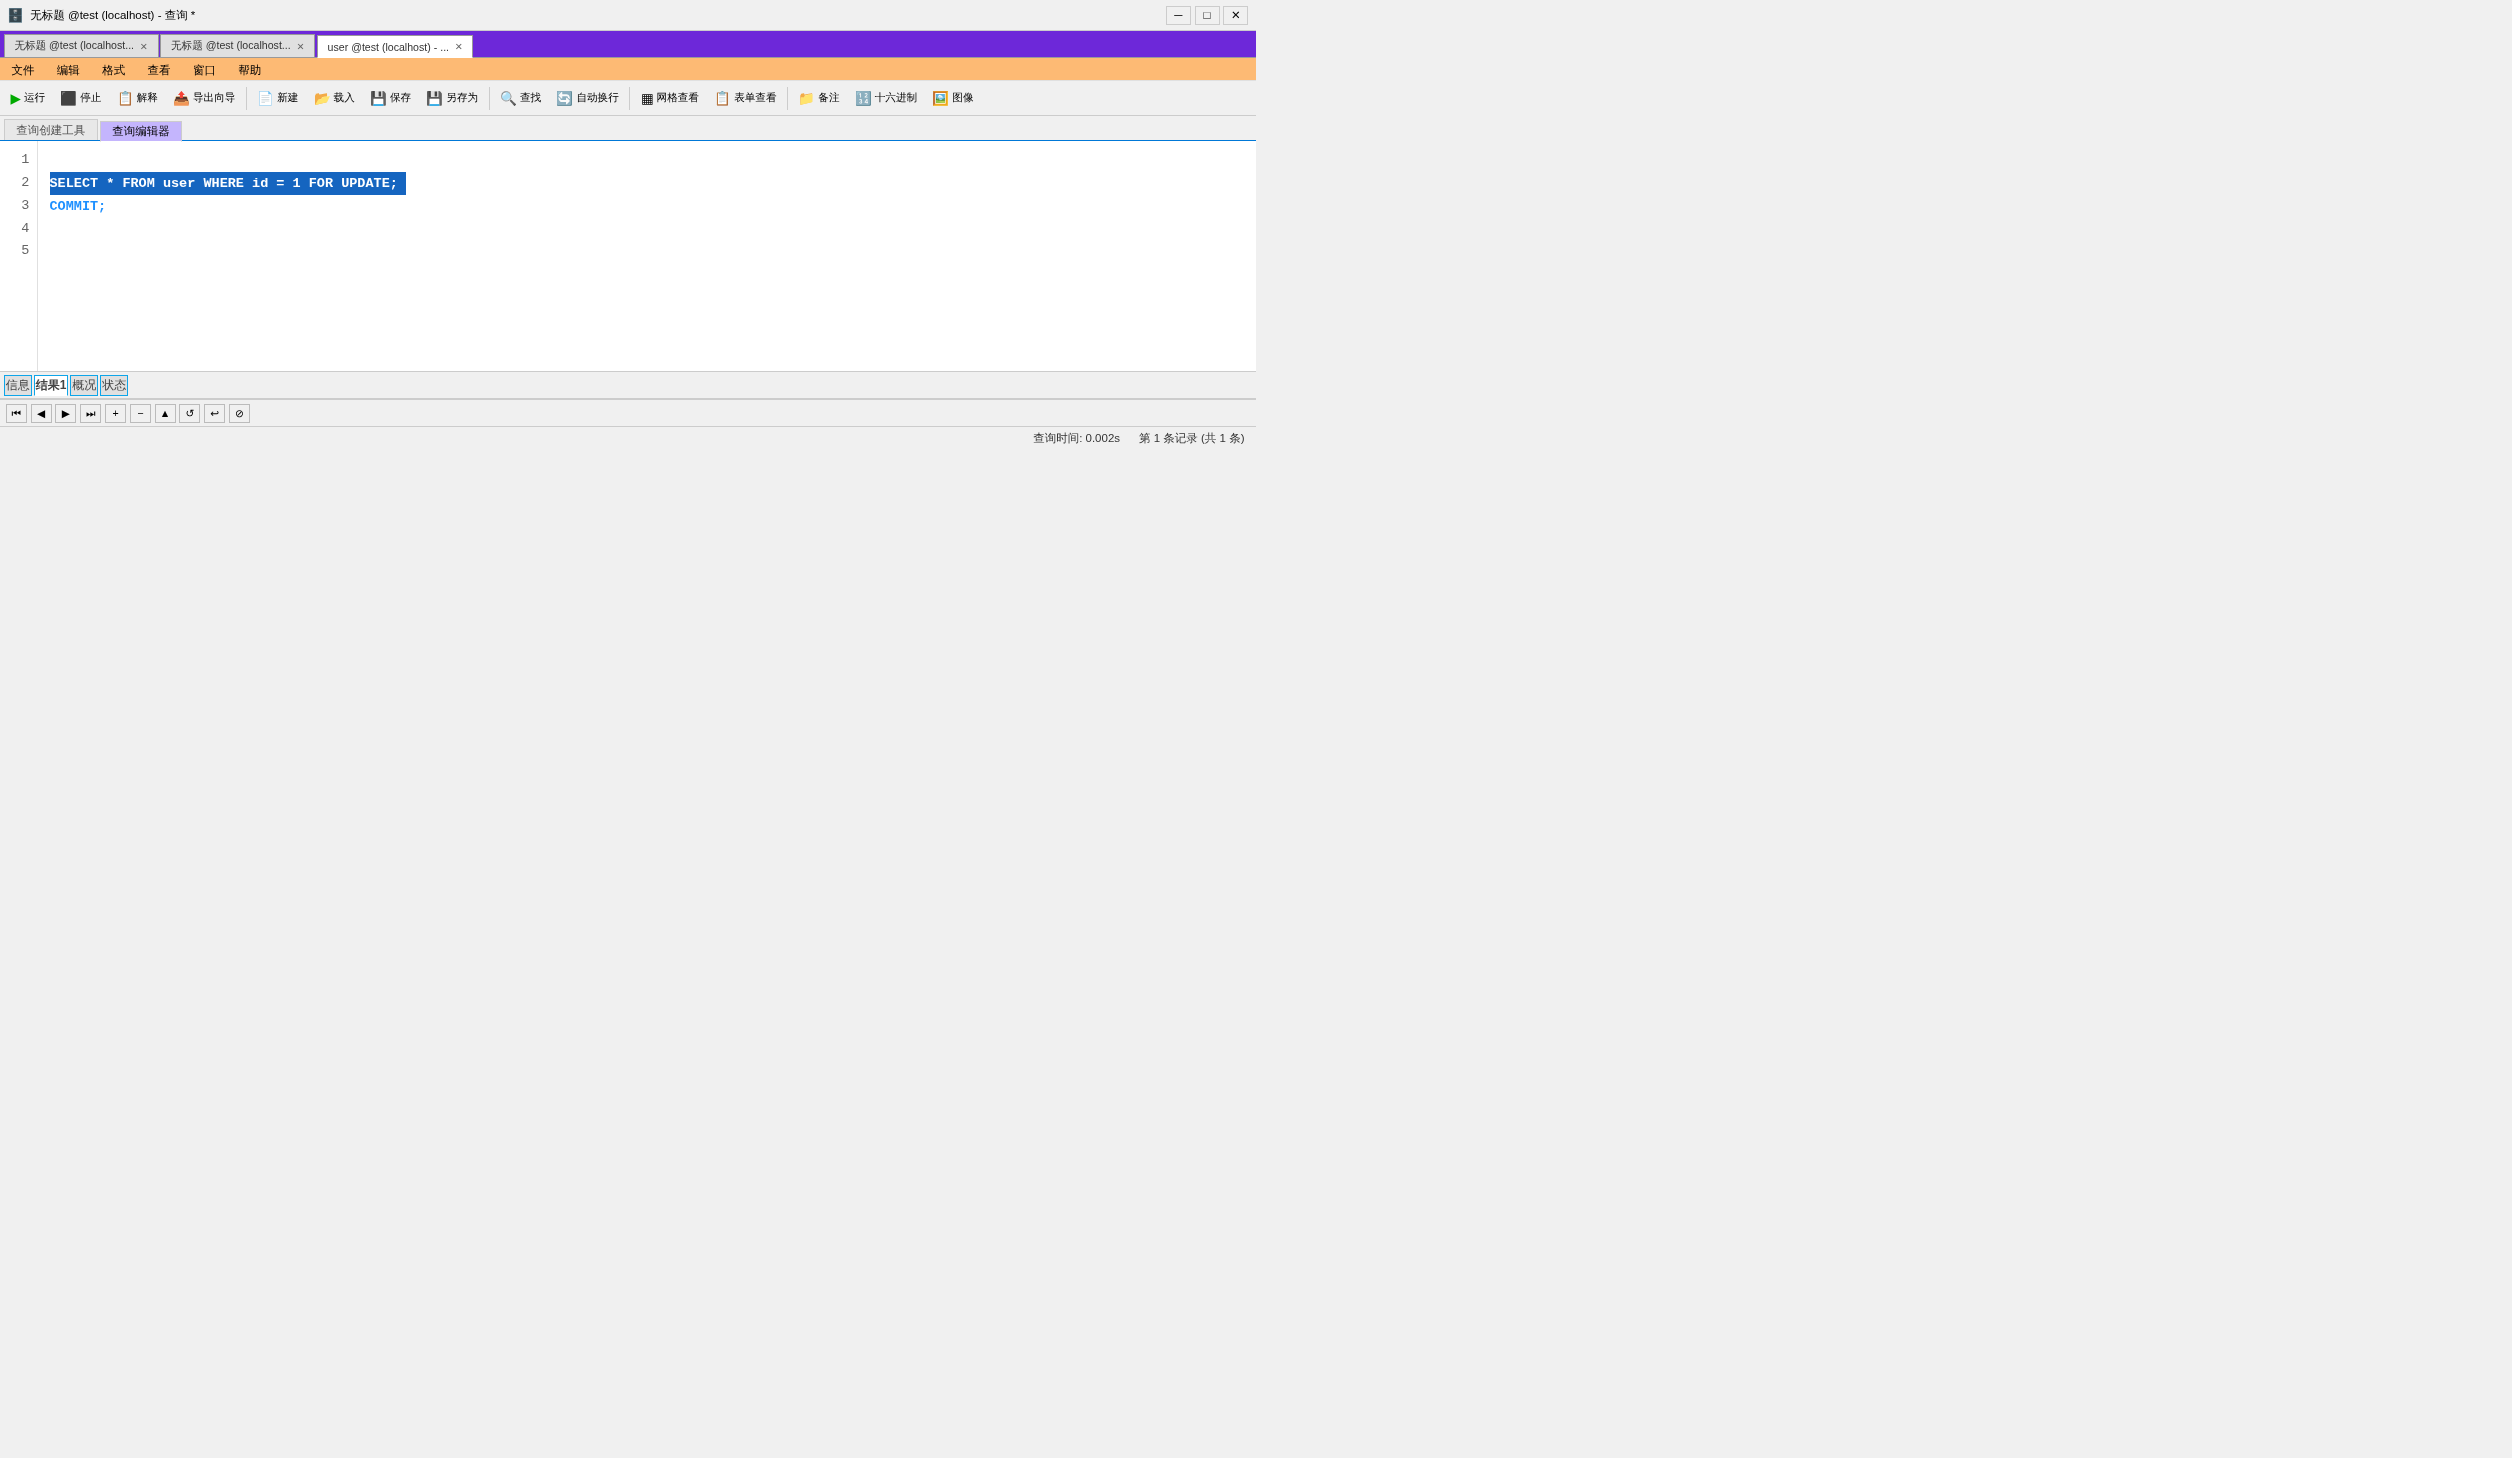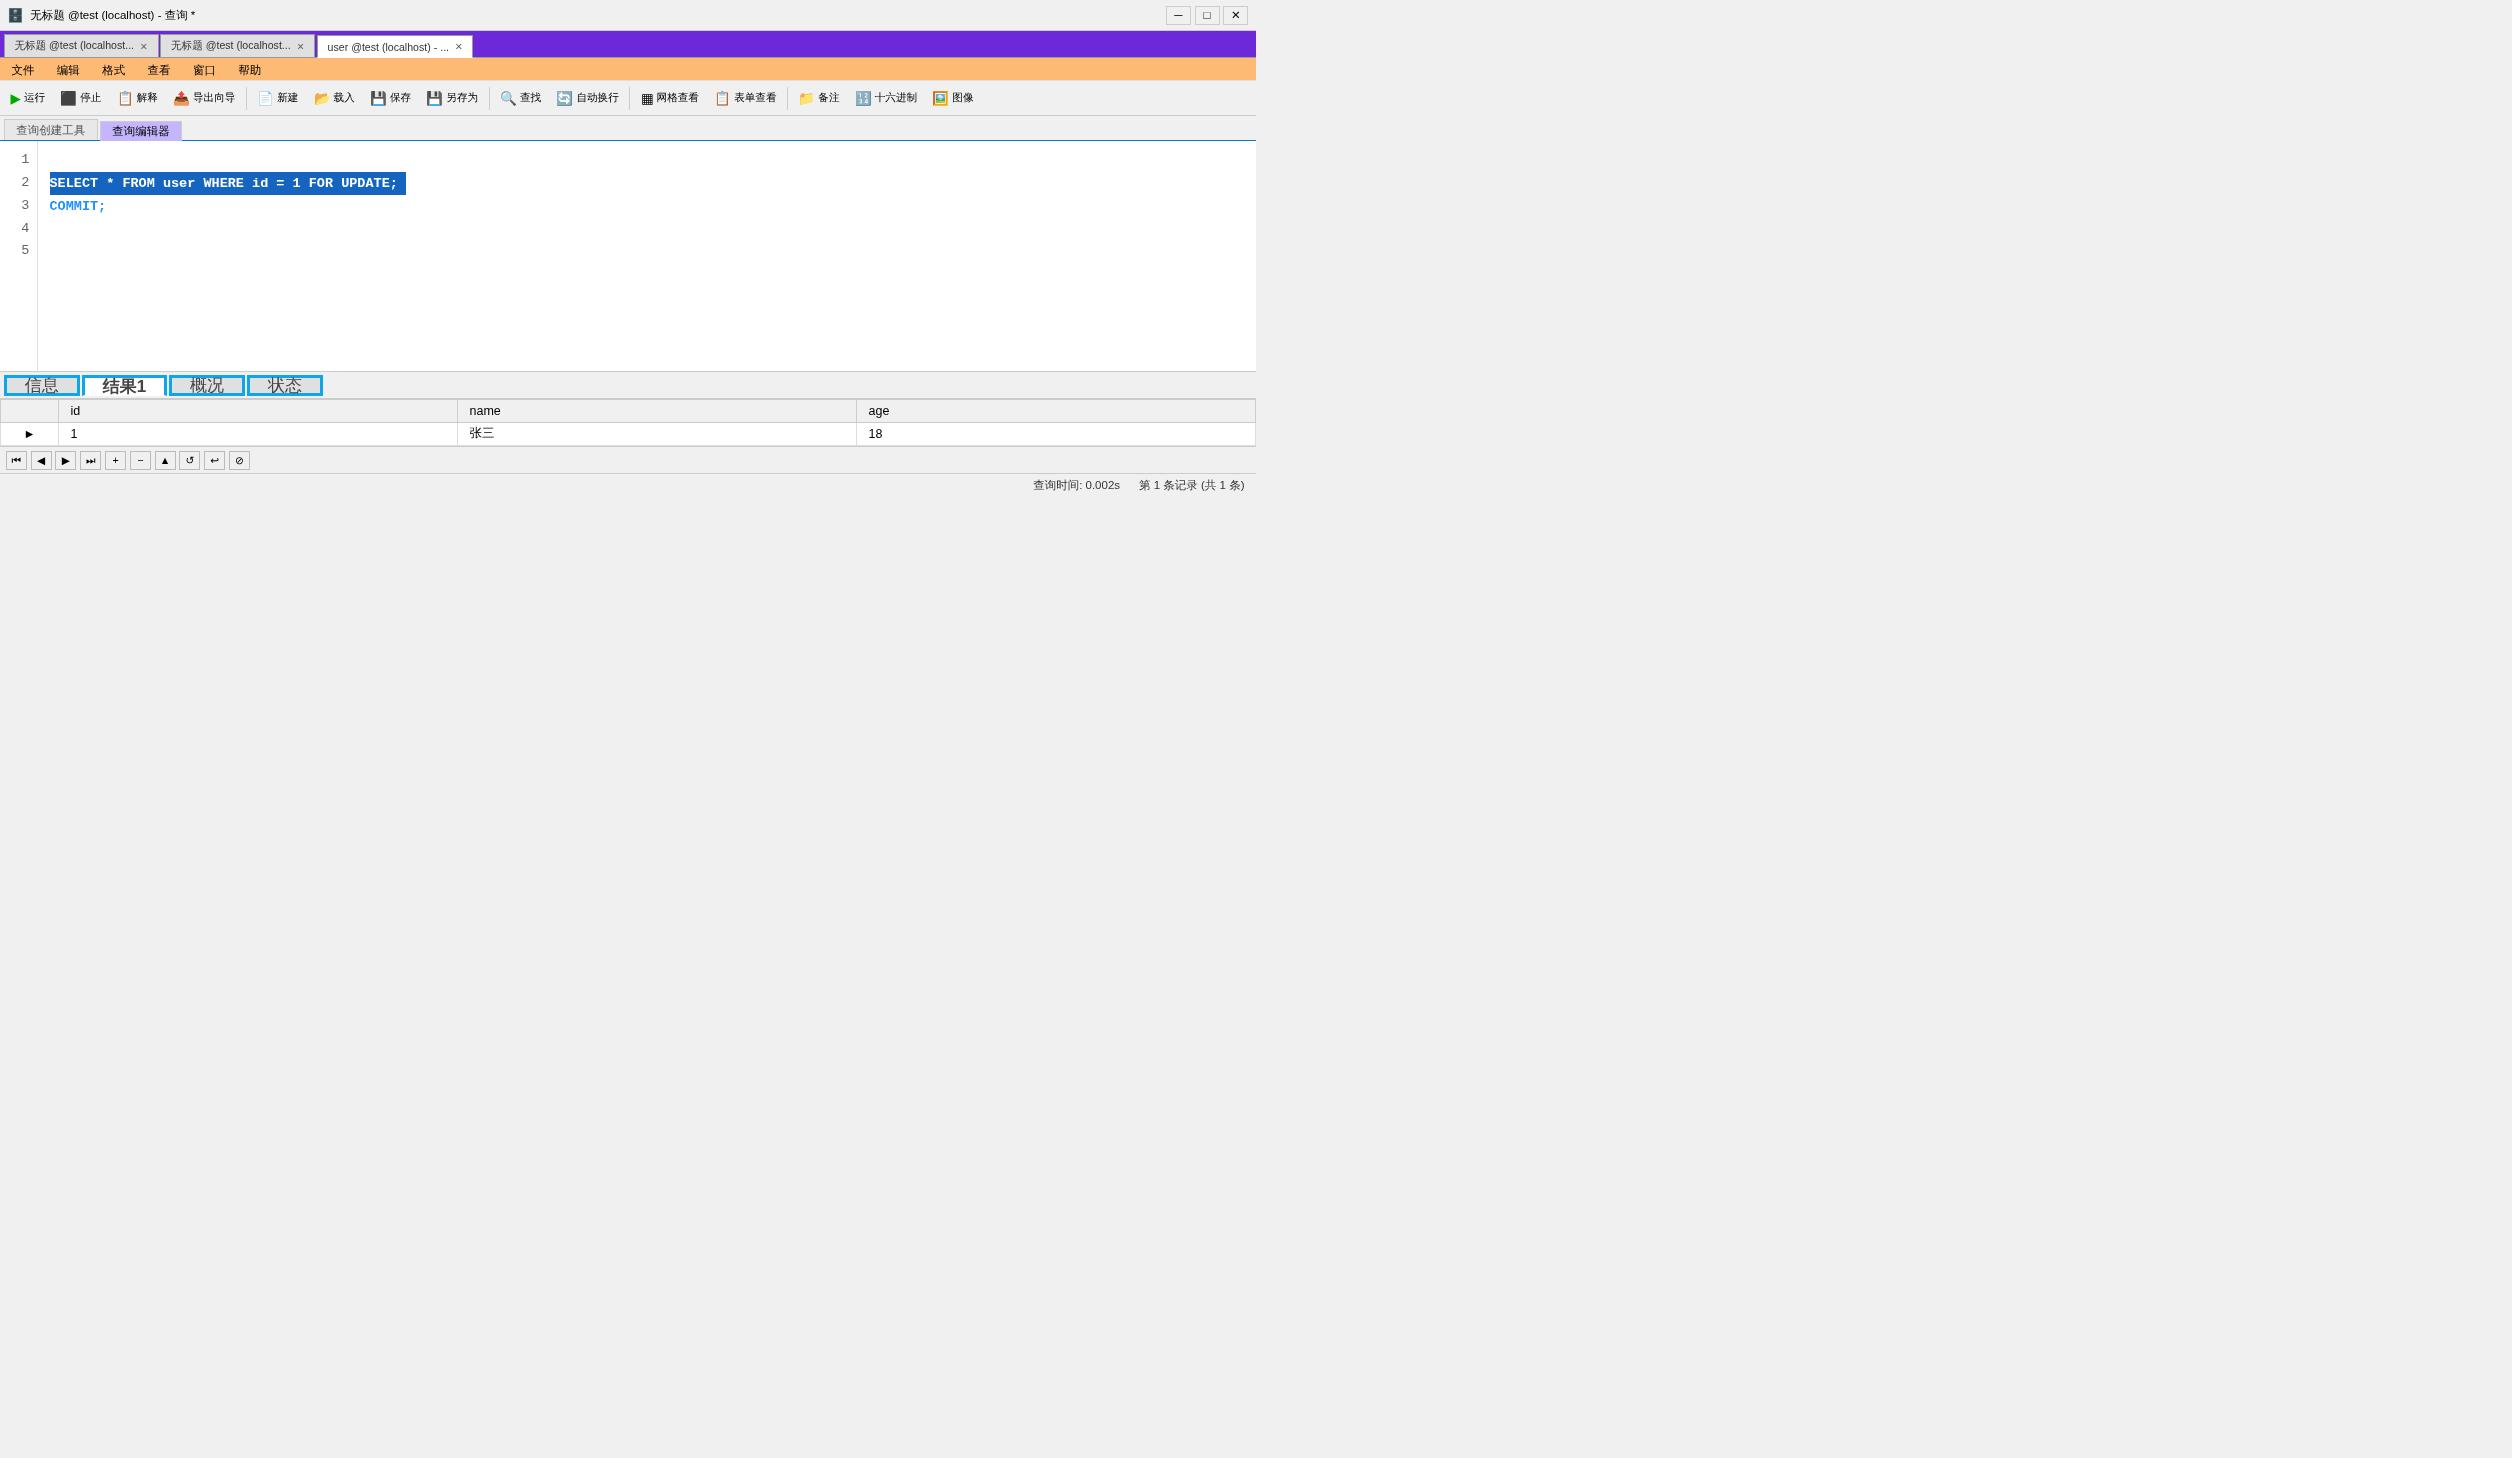--- a/index.html
+++ b/index.html
@@ -187,25 +187,25 @@
       background: #f0f0f0;
       height: 27px;
       display: flex;
       align-items: center;
       padding: 0 3.8px;
       border-bottom: 1px solid #ccc;
       gap: 1.9px;
     }
     .result-tab {
       height: 21px;
-      padding: 0 18px;
+      padding: 0 1px;
       background: #e0e0e0;
-      border: 3px solid #0ea5e9;
-      cursor: pointer;
-      font-size: 17px;
+      border: 1px solid #0ea5e9;
+      cursor: pointer;
+      font-size: 12px;
       color: #444;
       display: flex;
       align-items: center;
     }
     .result-tab.active {
       background: #ffffff;
       border-bottom: 1px solid #ffffff;
       font-weight: bold;
     }
 
@@ -425,40 +425,20 @@
       <span>结果1</span>
     </div>
     <div class="result-tab">
       <span>概况</span>
     </div>
     <div class="result-tab">
       <span>状态</span>
     </div>
   </div>
 
-  <div class="table-container">
-    <table class="data-table">
-      <thead>
-        <tr>
-          <th style="width:15.4px; padding:3.8px;"></th>
-          <th>id</th>
-          <th>name</th>
-          <th>age</th>
-        </tr>
-      </thead>
-      <tbody>
-        <tr>
-          <td class="row-indicator">▶</td>
-          <td>1</td>
-          <td>张三</td>
-          <td>18</td>
-        </tr>
-      </tbody>
-    </table>
-  </div>
 
   <div class="bottom-toolbar">
     <button class="bottom-btn">⏮</button>
     <button class="bottom-btn">◀</button>
     <button class="bottom-btn">▶</button>
     <button class="bottom-btn">⏭</button>
     <button class="bottom-btn">+</button>
     <button class="bottom-btn">−</button>
     <button class="bottom-btn">▲</button>
     <button class="bottom-btn">↺</button>

